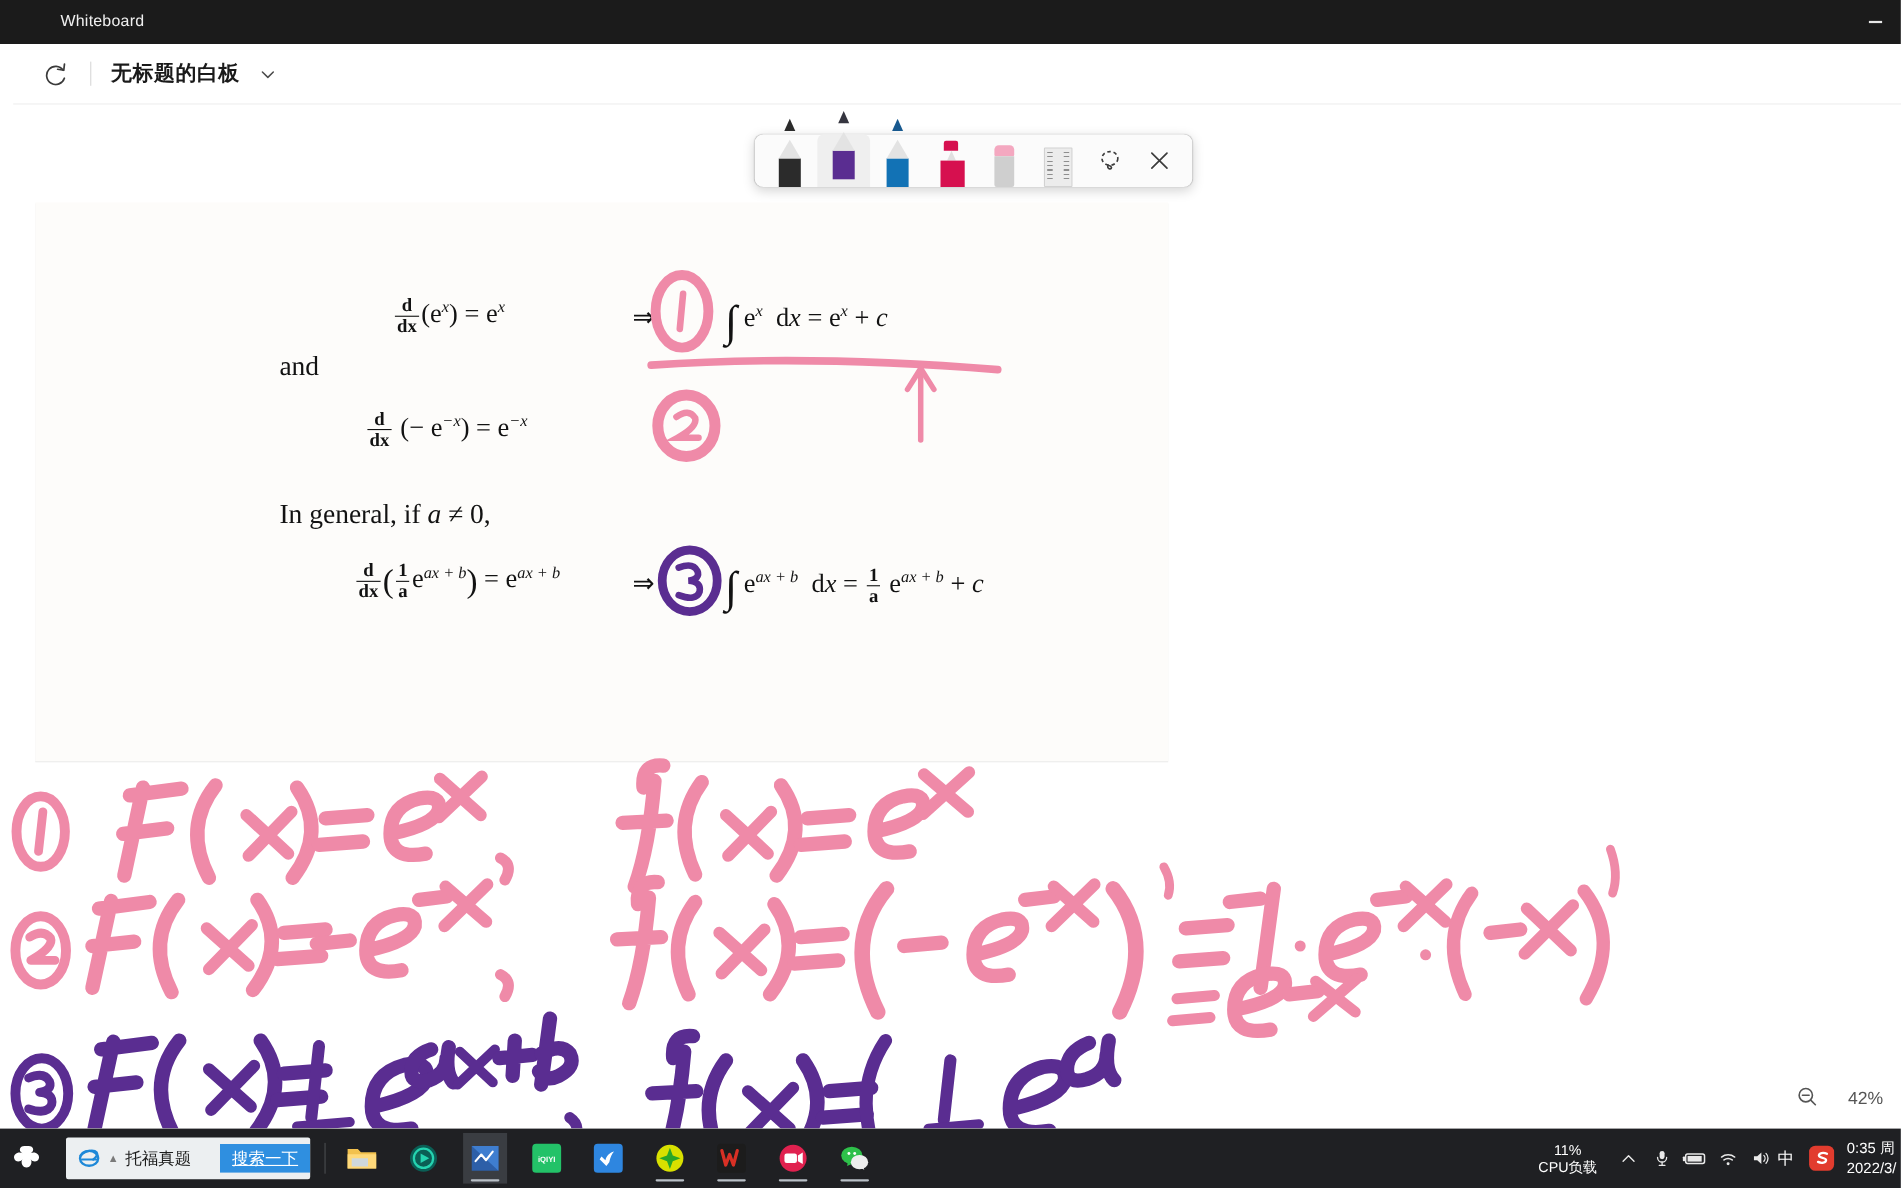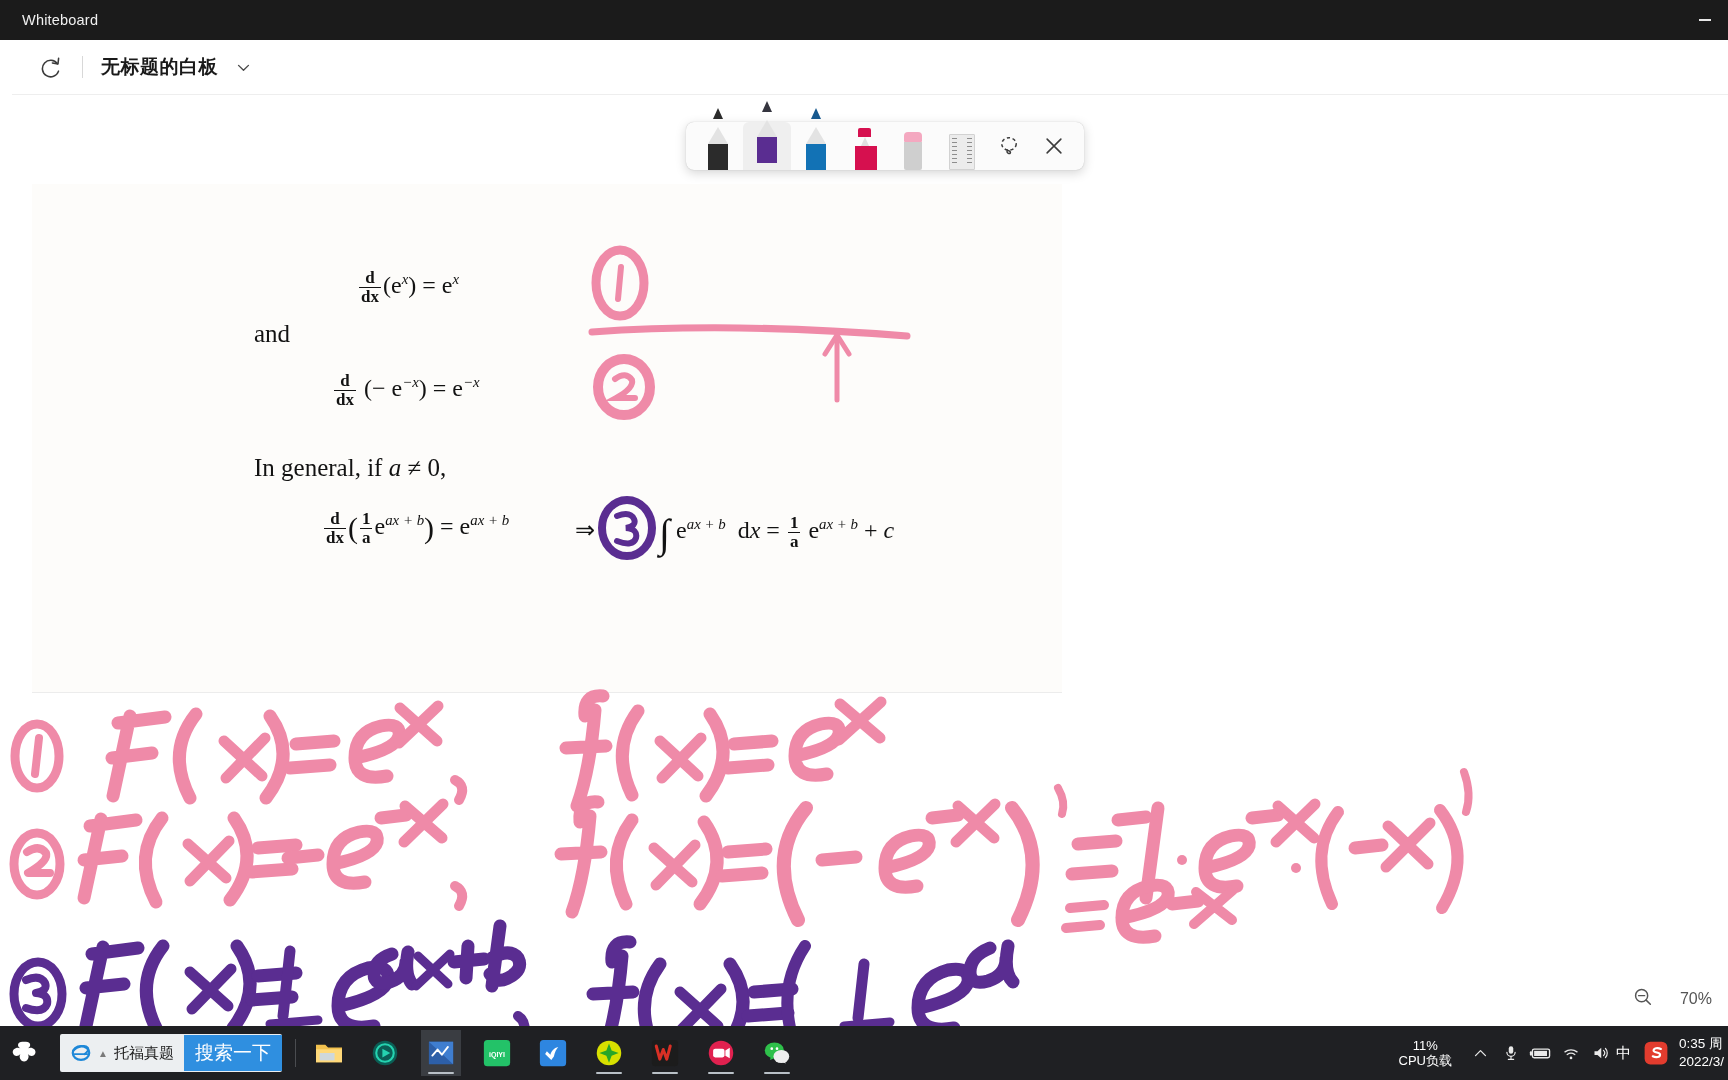--- a/index.html
+++ b/index.html
@@ -12,20 +12,21 @@
 
   
   #titlebar {
     position: absolute; left: 0; top: 0; width: 1728px; height: 40px;
     background: #1b1b1b; color: #f2f2f2;
     display: flex; align-items: center;
   }
   #titlebar .app-title {
     font-size: 14.5px; padding-left: 22px; letter-spacing: .2px;
     color: #f0f0f0;
+    margin-left: 33px;
   }
   #titlebar .win-controls { margin-left: auto; display: flex; height: 100%; }
   #titlebar .win-btn {
     width: 46px; height: 40px; display: flex; align-items: center; justify-content: center;
     color: #e8e8e8; font-size: 13px;
   }
   .min-glyph { width: 12px; height: 1.5px; background: #e8e8e8; display: block; }
 
   
   #wbheader {
@@ -161,22 +162,22 @@
     background: #1f2023; display: flex; align-items: center;
   }
   .start-btn { width: 52px; height: 54px; display: flex; align-items: center; justify-content: center; }
   .search-wrap {
     height: 38px; width: 222px; background: #eceff1; border-radius: 2px;
     display: flex; align-items: center; margin-left: 8px; overflow: hidden;
   }
   .search-wrap .ie-ico { margin: 0 6px 0 10px; display: flex; align-items: center; }
   .search-wrap .q { font-size: 15px; color: #1d1d1d; flex: 1; }
   .search-go {
-    background: #2f8fe0; color: #fff; font-size: 19px;
-    height: 36px; padding: 0 11px; display: flex; align-items: center;
+    background: #2f8fe0; color: #fff; font-size: 15px;
+    height: 26px; padding: 0 11px; display: flex; align-items: center; text-decoration: underline;
   }
   .tb-sep { width: 1px; height: 28px; background: #4a4c50; margin: 0 9px 0 13px; }
   .tb-icons { display: flex; align-items: center; gap: 16px; margin-left: 4px; }
   .tb-item { width: 40px; height: 46px; position: relative; display: flex; align-items: center; justify-content: center; }
   .tb-item.active { background: #3a3d42; }
   .tb-item .under {
     position: absolute; bottom: 2px; left: 7px; right: 7px; height: 2.5px;
     background: #b9c0c7; border-radius: 2px;
   }
   .tray { margin-left: auto; display: flex; align-items: center; color: #e9e9e9; }
@@ -281,20 +282,26 @@
 
   <div id="figure">
 
 
     <div class="line" style="left:325px; top:85px; font-size:24px;">
       <span class="frac"><span class="num">d</span><span class="den">dx</span></span><span class="f-bold">(e<span class="sup">x</span>) = e<span class="sup">x</span></span>
     </div>
 
     <div class="line f-bold" style="left:222px; top:136px; font-size:25px;">and</div>
 
+    <div class="line" style="left:543px; top:84px; font-size:24px;">
+      <span style="font-size:24px">⇒</span>
+      <span style="display:inline-block;width:52px"></span>
+      <span class="intg">∫</span>
+      <span class="f-bold"> e<span class="sup">x</span>&nbsp; d<span class="ital">x</span> = e<span class="sup">x</span> + <span class="ital">c</span></span>
+    </div>
 
     <div class="line" style="left:300px; top:188px; font-size:24px;">
       <span class="frac"><span class="num">d</span><span class="den">dx</span></span><span class="f-bold"> (− e<span class="sup">−x</span>) = e<span class="sup">−x</span></span>
     </div>
 
 
     <div class="line f-bold" style="left:222px; top:270px; font-size:25px;">
       <span>In general, if</span>
       <span class="ital">a</span>
       <span>≠ 0,</span>
@@ -446,21 +453,21 @@
 
 
   <div id="zoomctl">
     <span>
       <svg width="22" height="22" viewBox="0 0 24 24">
         <circle cx="10.5" cy="10.5" r="6.6" fill="none" stroke="#555" stroke-width="1.6"></circle>
         <path d="M7.2 10.5h6.6" stroke="#555" stroke-width="1.6" stroke-linecap="round"></path>
         <path d="M15.4 15.4l4.6 4.6" stroke="#555" stroke-width="1.6" stroke-linecap="round"></path>
       </svg>
     </span>
-    <span>70%</span>
+    <span>42%</span>
   </div>
 </div>
 
 <div id="taskbar">
 
   <div class="start-btn">
     <svg width="30" height="30" viewBox="0 0 32 32">
       <path d="M16 4c5 0 6 5 2 7 4-2 9 1 8 5-1 4-6 4-8 1 2 3 0 8-4 8s-6-5-4-8c-2 3-7 3-8-1-1-4 4-7 8-5-4-2-3-7 2-7z" fill="#ffffff"></path>
     </svg>
   </div>

